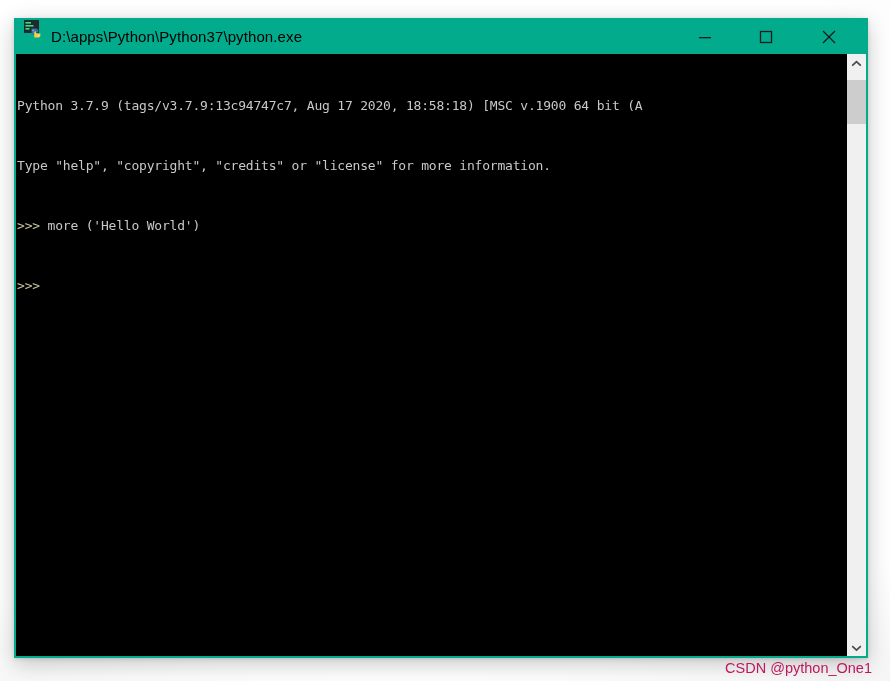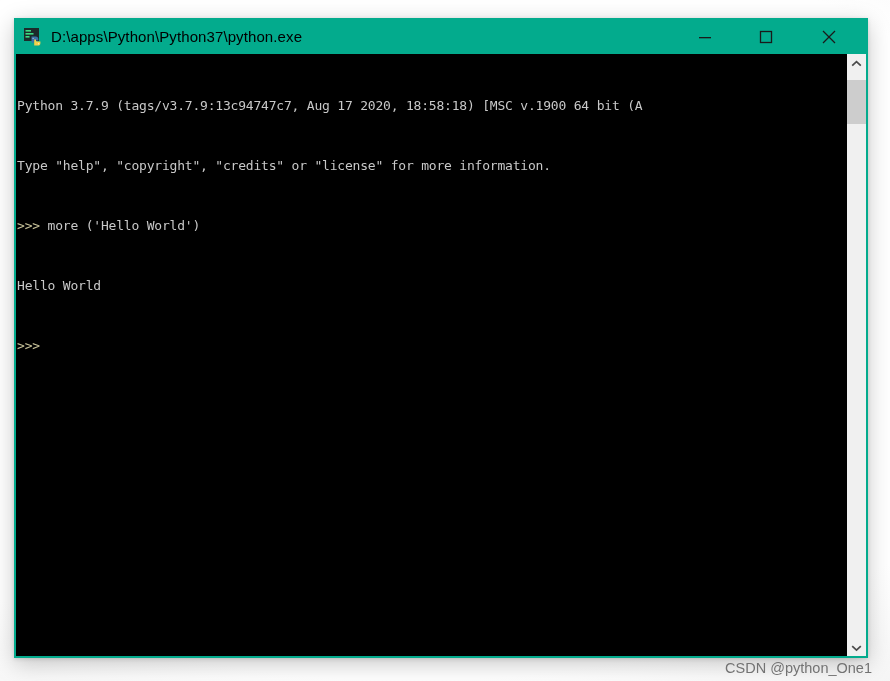--- a/index.html
+++ b/index.html
@@ -35,21 +35,20 @@
     background: #03ab8d;
     box-shadow: 0 6px 22px rgba(0,0,0,0.22), 0 1px 4px rgba(0,0,0,0.14);
     overflow: hidden;
   }
 
   
   #titlebar {
     height: 34px;
     background: #03ab8d;
     display: flex;
-    align-items: center;
     position: relative;
   }
   #app-icon {
     width: 18px;
     height: 18px;
     margin-left: 8px;
     margin-right: 9px;
     flex: 0 0 auto;
     position: relative;
   }
@@ -130,21 +129,21 @@
     top: 8px;
     height: 44px;
     background: #cdcdcd;
   }
 
   
   #watermark {
     position: absolute;
     right: 18px;
     bottom: 5px;
-    color: #737373;
+    color: #be185d;
     font-size: 14.5px;
     font-family: "Liberation Sans", sans-serif;
     white-space: nowrap;
   }
 </style>
 </head>
 <body>
 
 <div id="backdrop"></div>
 
@@ -192,21 +191,20 @@
       </span>
     </div>
   </div>
 
   <div id="console-area">
 
     <div id="console-text">
       <div class="line"><span>Python 3.7.9 (tags/v3.7.9:13c94747c7, Aug 17 2020, 18:58:18) [MSC v.1900 64 bit (A</span></div>
       <div class="line"><span>Type "help", "copyright", "credits" or "license" for more information.</span></div>
       <div class="line"><span class="prompt">&gt;&gt;&gt;</span><span> more ('Hello World')</span></div>
-      <div class="line"><span>Hello World</span></div>
       <div class="line"><span class="prompt">&gt;&gt;&gt;</span><span></span></div>
     </div>
 
     <div id="scrollbar">
       <div class="sb-arrow">
         <span>
           <svg width="11" height="8" viewBox="0 0 11 8">
             <polyline points="1.2,5.6 5.5,1.6 9.8,5.6" fill="none" stroke="#4a4a4a" stroke-width="1.7"></polyline>
           </svg>
         </span>

